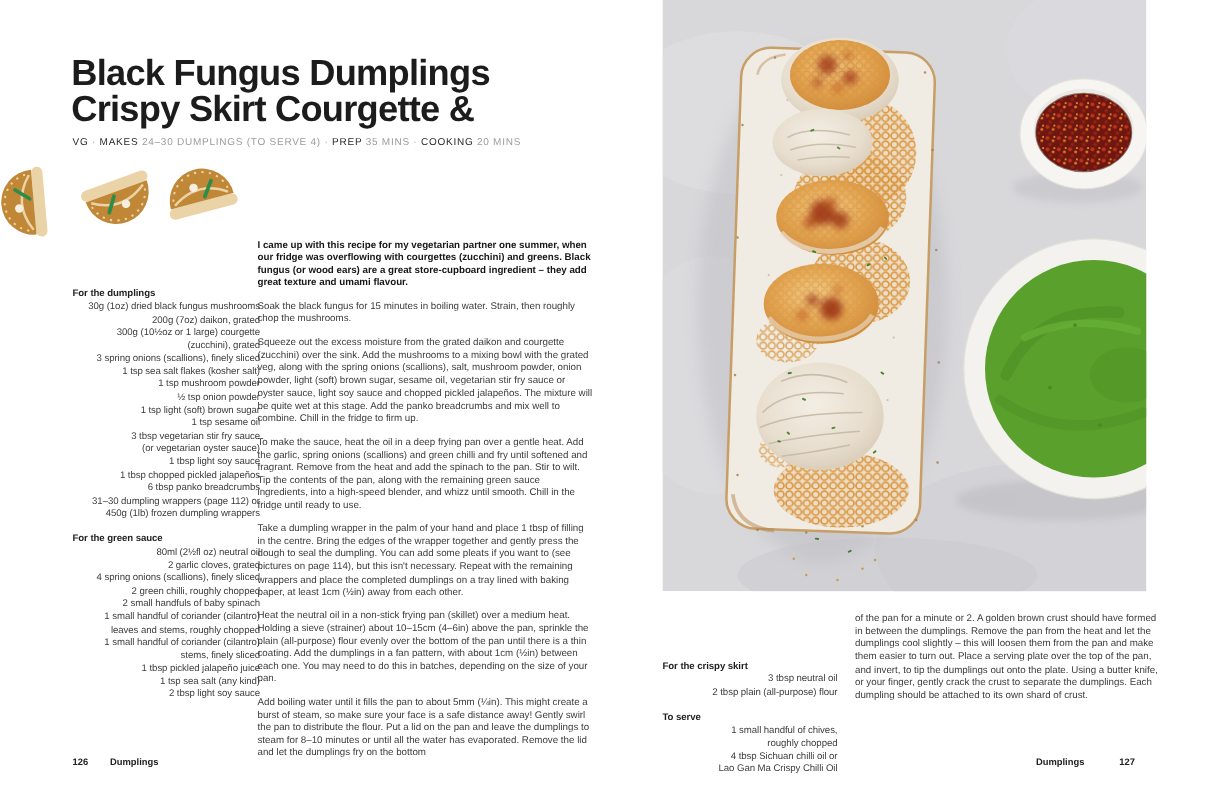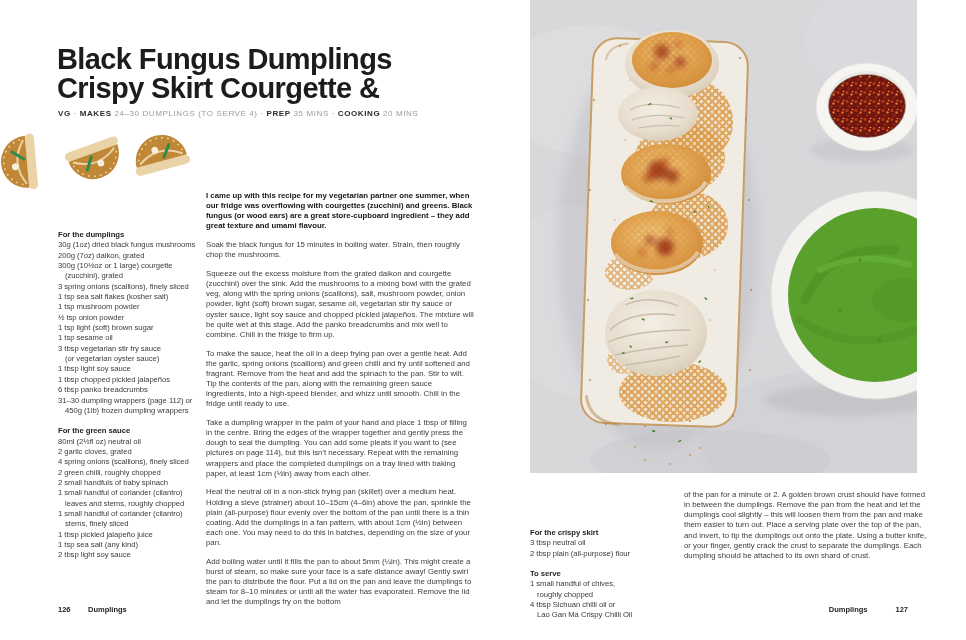--- a/index.html
+++ b/index.html
@@ -2,25 +2,25 @@
 <html style="--page-background: #ffffff; --title-text: #1c1c1c; --body-text: #3c3c3c; --meta-text: #9b9b9b; --icon-brown: #c08736; --icon-cream: #e9d3a7; --icon-chive-green: #2e8c49; --photo-background: #d8d7da; --plate: #f0ece3; --plate-rim: #c79e66; --dumpling-gold: #e2a553; --dumpling-pale: #e7ddcd; --chilli-oil: #6e1711; --green-sauce: #59a02c;"><head>
 <meta charset="utf-8">
 <style>
   html,body{margin:0;padding:0;background:#ffffff;}
   body{width:966px;height:640px;position:relative;overflow:hidden;
        font-family:"Liberation Sans", sans-serif;color:var(--body-text,#3c3c3c);}
   .abs{position:absolute;}
   .title{font-weight:bold;color:var(--title-text,#1c1c1c);font-size:29px;line-height:29px;letter-spacing:-0.6px;}
   .meta{font-size:8px;letter-spacing:0.6px;color:var(--meta-text,#9b9b9b);font-weight:bold;}
   .meta .seg{font-weight:normal;}
-  .meta .seg.b{font-weight:bold;color:#2a2a2a;}
+  .meta .seg.b{font-weight:normal;color:#2a2a2a;}
   .ing-col{font-size:7.7px;line-height:10.35px;letter-spacing:-0.05px;color:var(--body-text,#3c3c3c);}
   .ing-head{font-weight:bold;color:#1f1f1f;margin-top:36px;}
   .ing-head.later{margin-top:10px;}
-  .ing-line{white-space:nowrap;}
+  .ing-line{white-space:nowrap;text-align:right;}
   .ing-line.indent{padding-left:7px;}
   .method{font-size:7.8px;line-height:10.15px;color:var(--body-text,#3c3c3c);}
   .para{margin-bottom:8.5px;}
   .para.bold{font-weight:bold;color:#161616;}
   .footer{font-size:7.5px;font-weight:bold;color:#222;display:flex;}
   .footer .num{width:30px;}
   .footer.right{justify-content:flex-end;}
   .footer.right .chapter{margin-right:28px;}
   svg{display:block;}
 </style>

